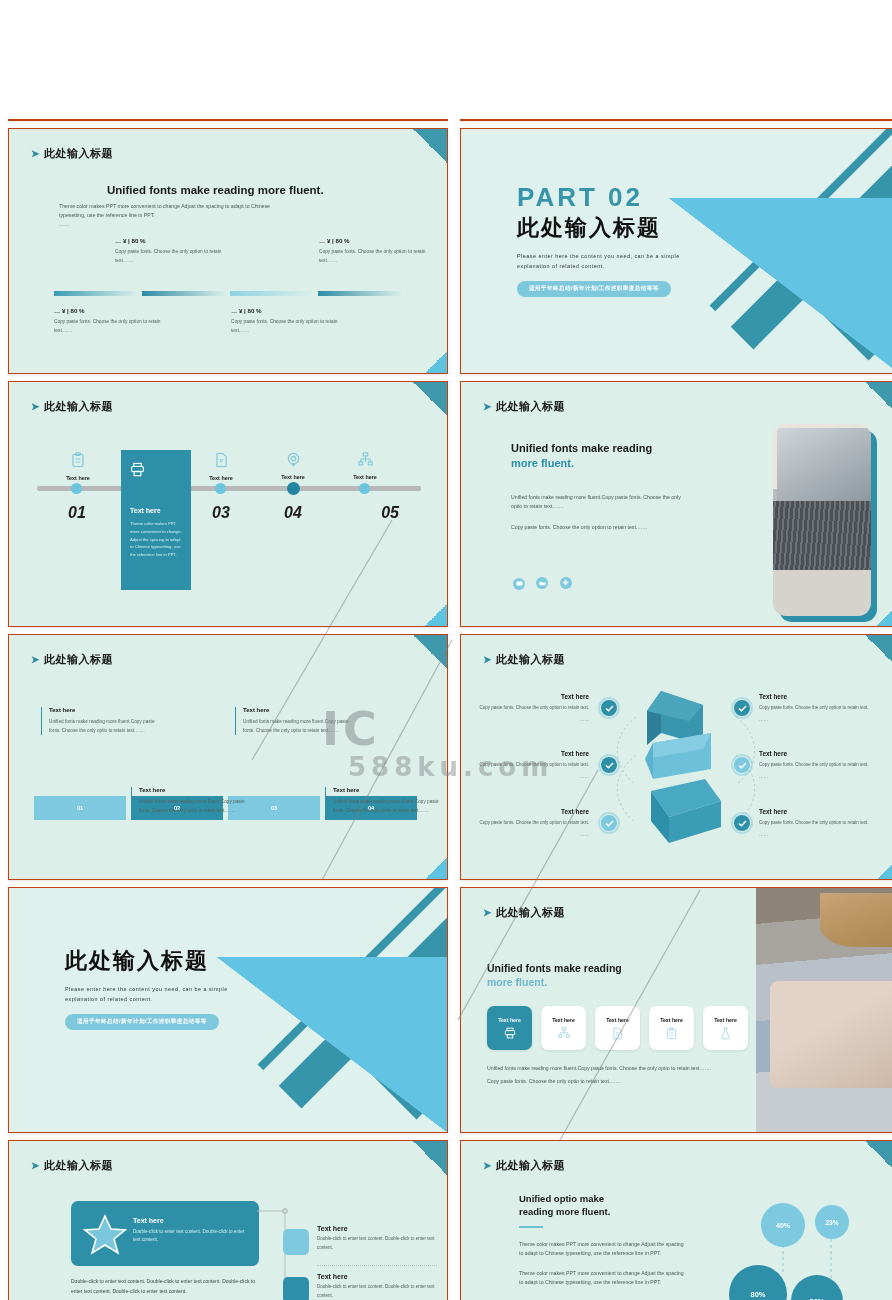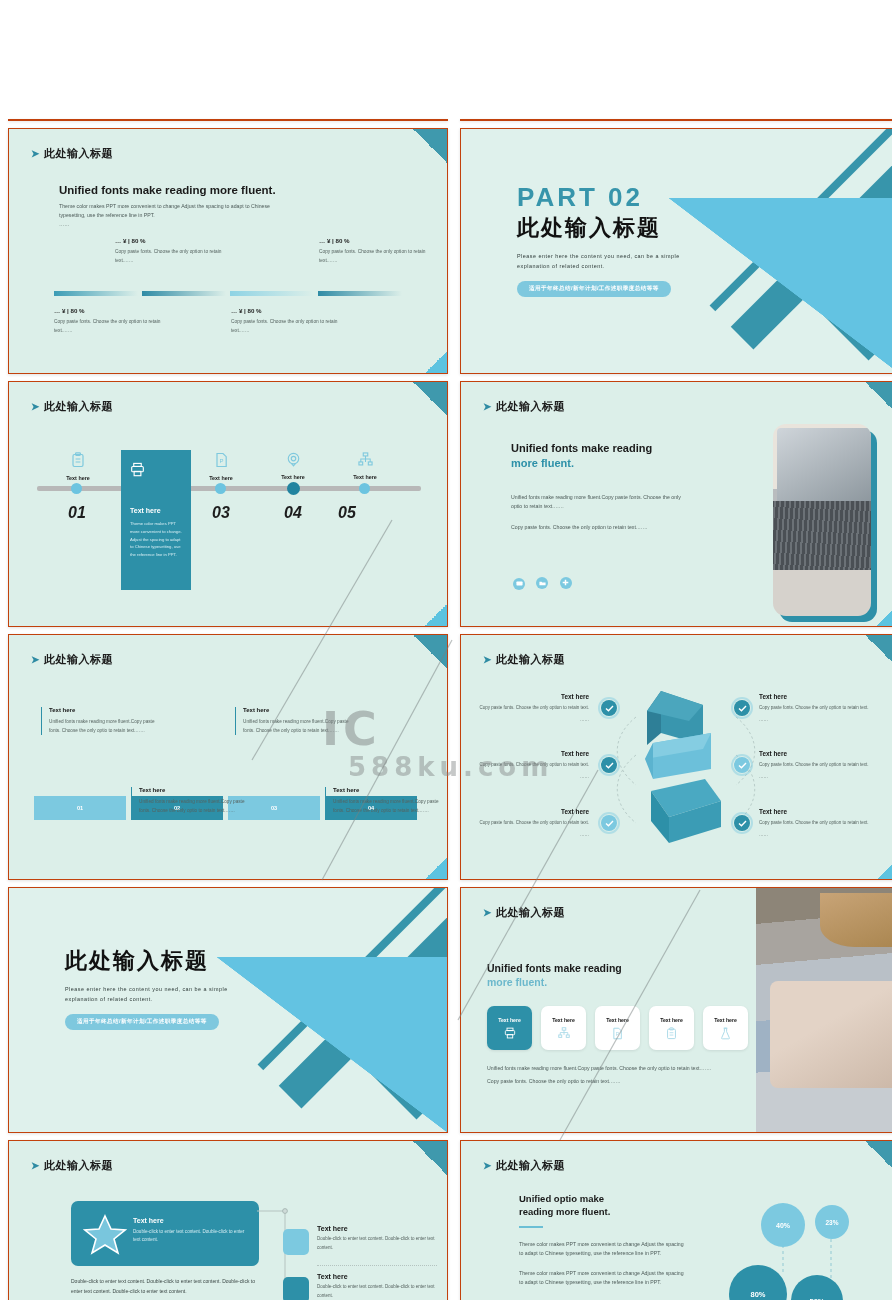--- a/index.html
+++ b/index.html
@@ -29,21 +29,21 @@
 
   
   .corner-tr { position:absolute; right:0; top:0; width:34px; height:34px;
     background:linear-gradient(225deg,#3f99ad 0 50%, transparent 50%); }
   .corner-br { position:absolute; right:0; bottom:0; width:22px; height:22px;
     background:linear-gradient(315deg,#5cc3e0 0 50%, transparent 50%); }
 
   .s-title { position:absolute; left:22px; top:17px; font-size:11px; font-weight:bold; color:#1c1c1c; letter-spacing:.5px; }
   .s-title .arrow { color:#2e8ba3; font-size:10px; margin-right:4px; }
 
-  h2.big { font-size:11.5px; font-weight:bold; color:#1a1a1a; }
+  h2.big { font-size:11.5px; font-weight:bold; color:#1a1a1a;margin-left:48px; }
   .body-txt { font-size:5.2px; color:#4c5a58; line-height:1.75; }
 
   
   .r1l-card { position:absolute; left:50px; top:-40px; width:345px; height:95px;
      background:#2b93a9; border-radius:12px; }
   .r1l-photo { position:absolute; left:80px; top:-40px; width:335px; height:68px;
      background:
        radial-gradient(ellipse at 18% 50%, #b98b6e 0 18%, transparent 19%),
        radial-gradient(ellipse at 40% 70%, #d8d8da 0 22%, transparent 23%),
        linear-gradient(100deg,#c8d6e4 0%, #9fb0bd 22%, #6d7378 42%, #8f989d 56%, #d9cfc2 72%, #bb8f72 88%, #7e8a93 100%);
@@ -272,21 +272,21 @@
     <div class="tl-node" style="left:326px;top:70px;">
       <svg width="15" height="15" viewBox="0 0 16 16">
           <rect x="5.6" y="1" width="4.8" height="3.2" fill="none" stroke="#7fc9de" stroke-width="1.2"></rect>
           <rect x="1" y="10.6" width="4" height="3.2" fill="none" stroke="#7fc9de" stroke-width="1.2"></rect>
           <rect x="11" y="10.6" width="4" height="3.2" fill="none" stroke="#7fc9de" stroke-width="1.2"></rect>
           <path d="M8 4.2v3.2M3 10.6V7.4h10v3.2M8 7.4v3.2" fill="none" stroke="#7fc9de" stroke-width="1.1"></path>
         </svg>
       <div class="lbl">Text here</div>
     </div>
     <div class="tl-dot" style="left:350px;background:#6cc4e0;"></div>
-    <div class="tl-num" style="left:308px;">05</div>
+    <div class="tl-num" style="left:330px;text-align:right;">05</div>
     <div class="corner-br"></div>
   </div>
 
   <div class="slide">
     <div class="corner-tr"></div>
     <div class="s-title">
       <span class="arrow">➤</span><span>此处输入标题</span>
     </div>
     <div style="position:absolute;left:50px;top:60px;width:180px;">
       <div style="font-size:11px;font-weight:bold;color:#1a1a1a;">Unified fonts make reading</div>

